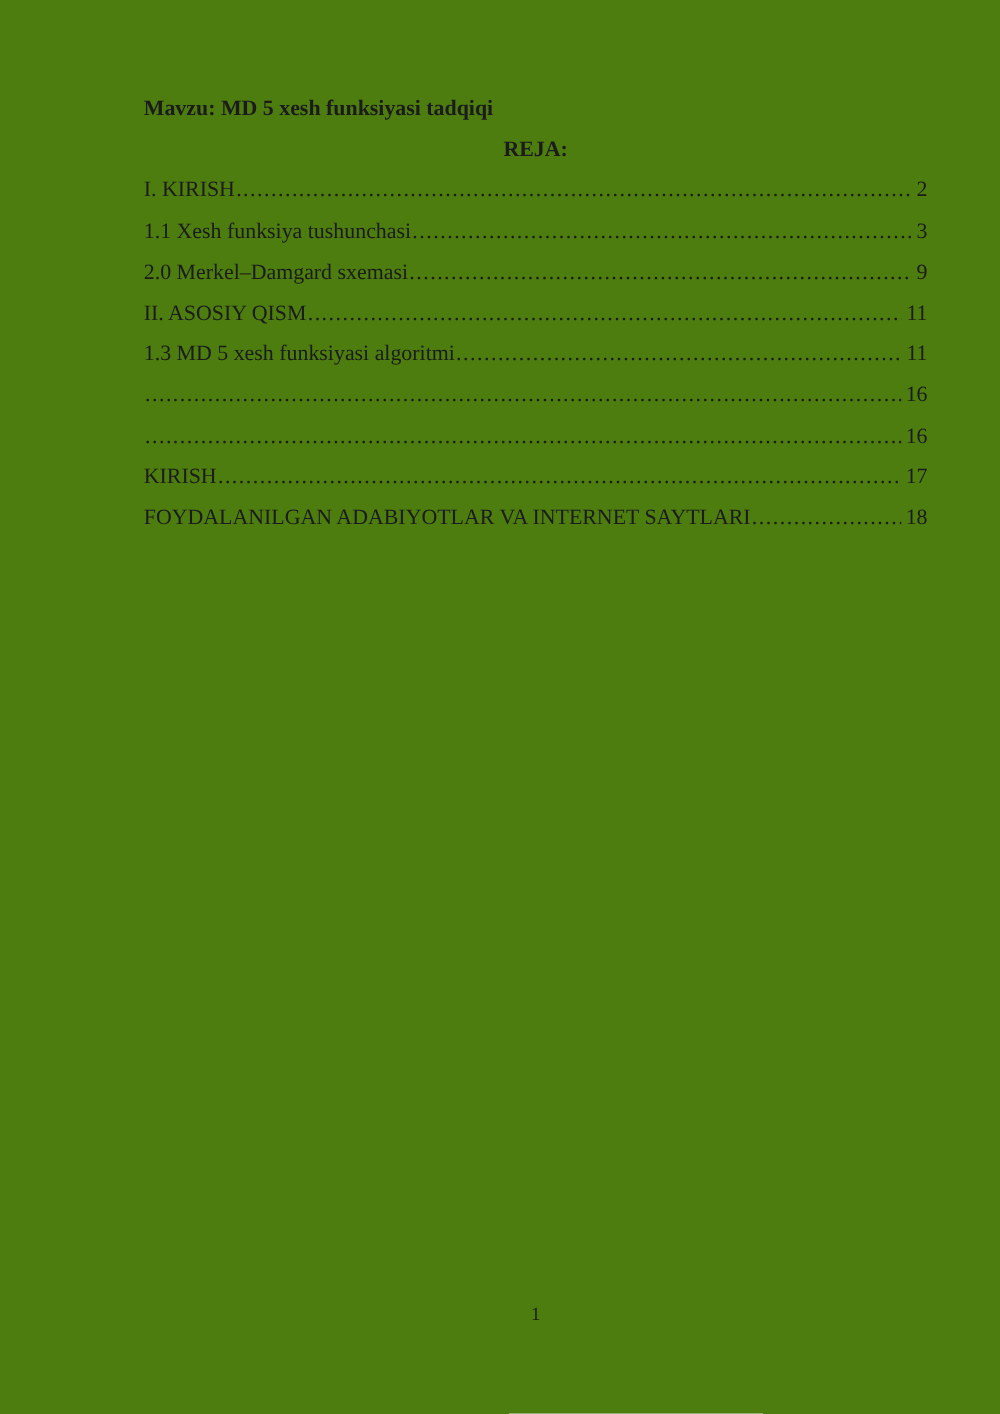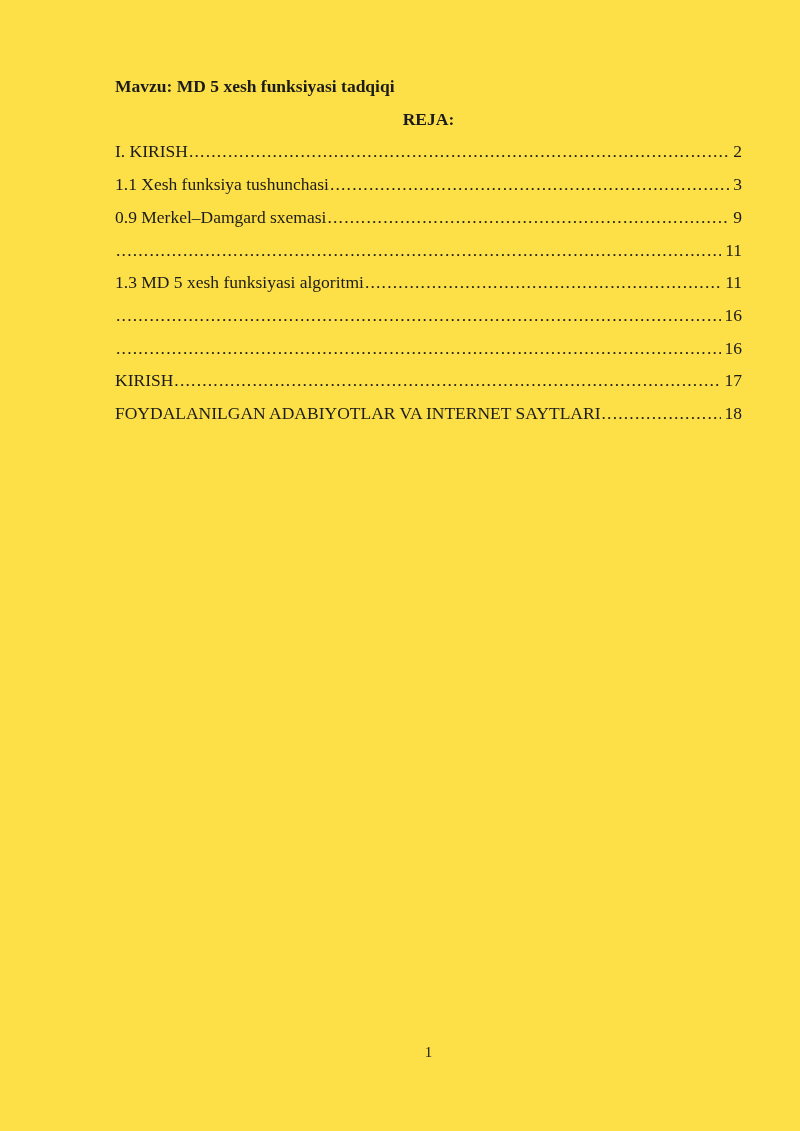--- a/index.html
+++ b/index.html
@@ -4,21 +4,21 @@
 <style>
   html, body {
     margin: 0;
     padding: 0;
     background: #ffffff;
   }
   .doc-page {
     position: relative;
     width: 800px;
     height: 1131px;
-    background: #fde047;
+    background: #4d7c0f;
     color: #1b1b1b;
     font-family: "Liberation Serif", "DejaVu Serif", serif;
     overflow: hidden;
   }
   .doc-content {
     position: absolute;
     top: 70px;
     left: 115px;
     width: 627px; 
     font-size: 17.5px;
@@ -87,26 +87,27 @@
     <span class="toc-pagenum">2</span>
   </div>
 
   <div class="toc-row">
     <span class="toc-label">1.1 Xesh funksiya tushunchasi </span>
     <span class="toc-dots"></span>
     <span class="toc-pagenum">3</span>
   </div>
 
   <div class="toc-row">
-    <span class="toc-label">0.9 Merkel–Damgard sxemasi </span>
+    <span class="toc-label">2.0 Merkel–Damgard sxemasi </span>
     <span class="toc-dots"></span>
     <span class="toc-pagenum">9</span>
   </div>
 
   <div class="toc-row">
+    <span class="toc-label">II. ASOSIY QISM</span>
     <span class="toc-dots"></span>
     <span class="toc-pagenum">11</span>
   </div>
 
   <div class="toc-row">
     <span class="toc-label">1.3 MD 5 xesh funksiyasi algoritmi</span>
     <span class="toc-dots"></span>
     <span class="toc-pagenum">11</span>
   </div>
 

